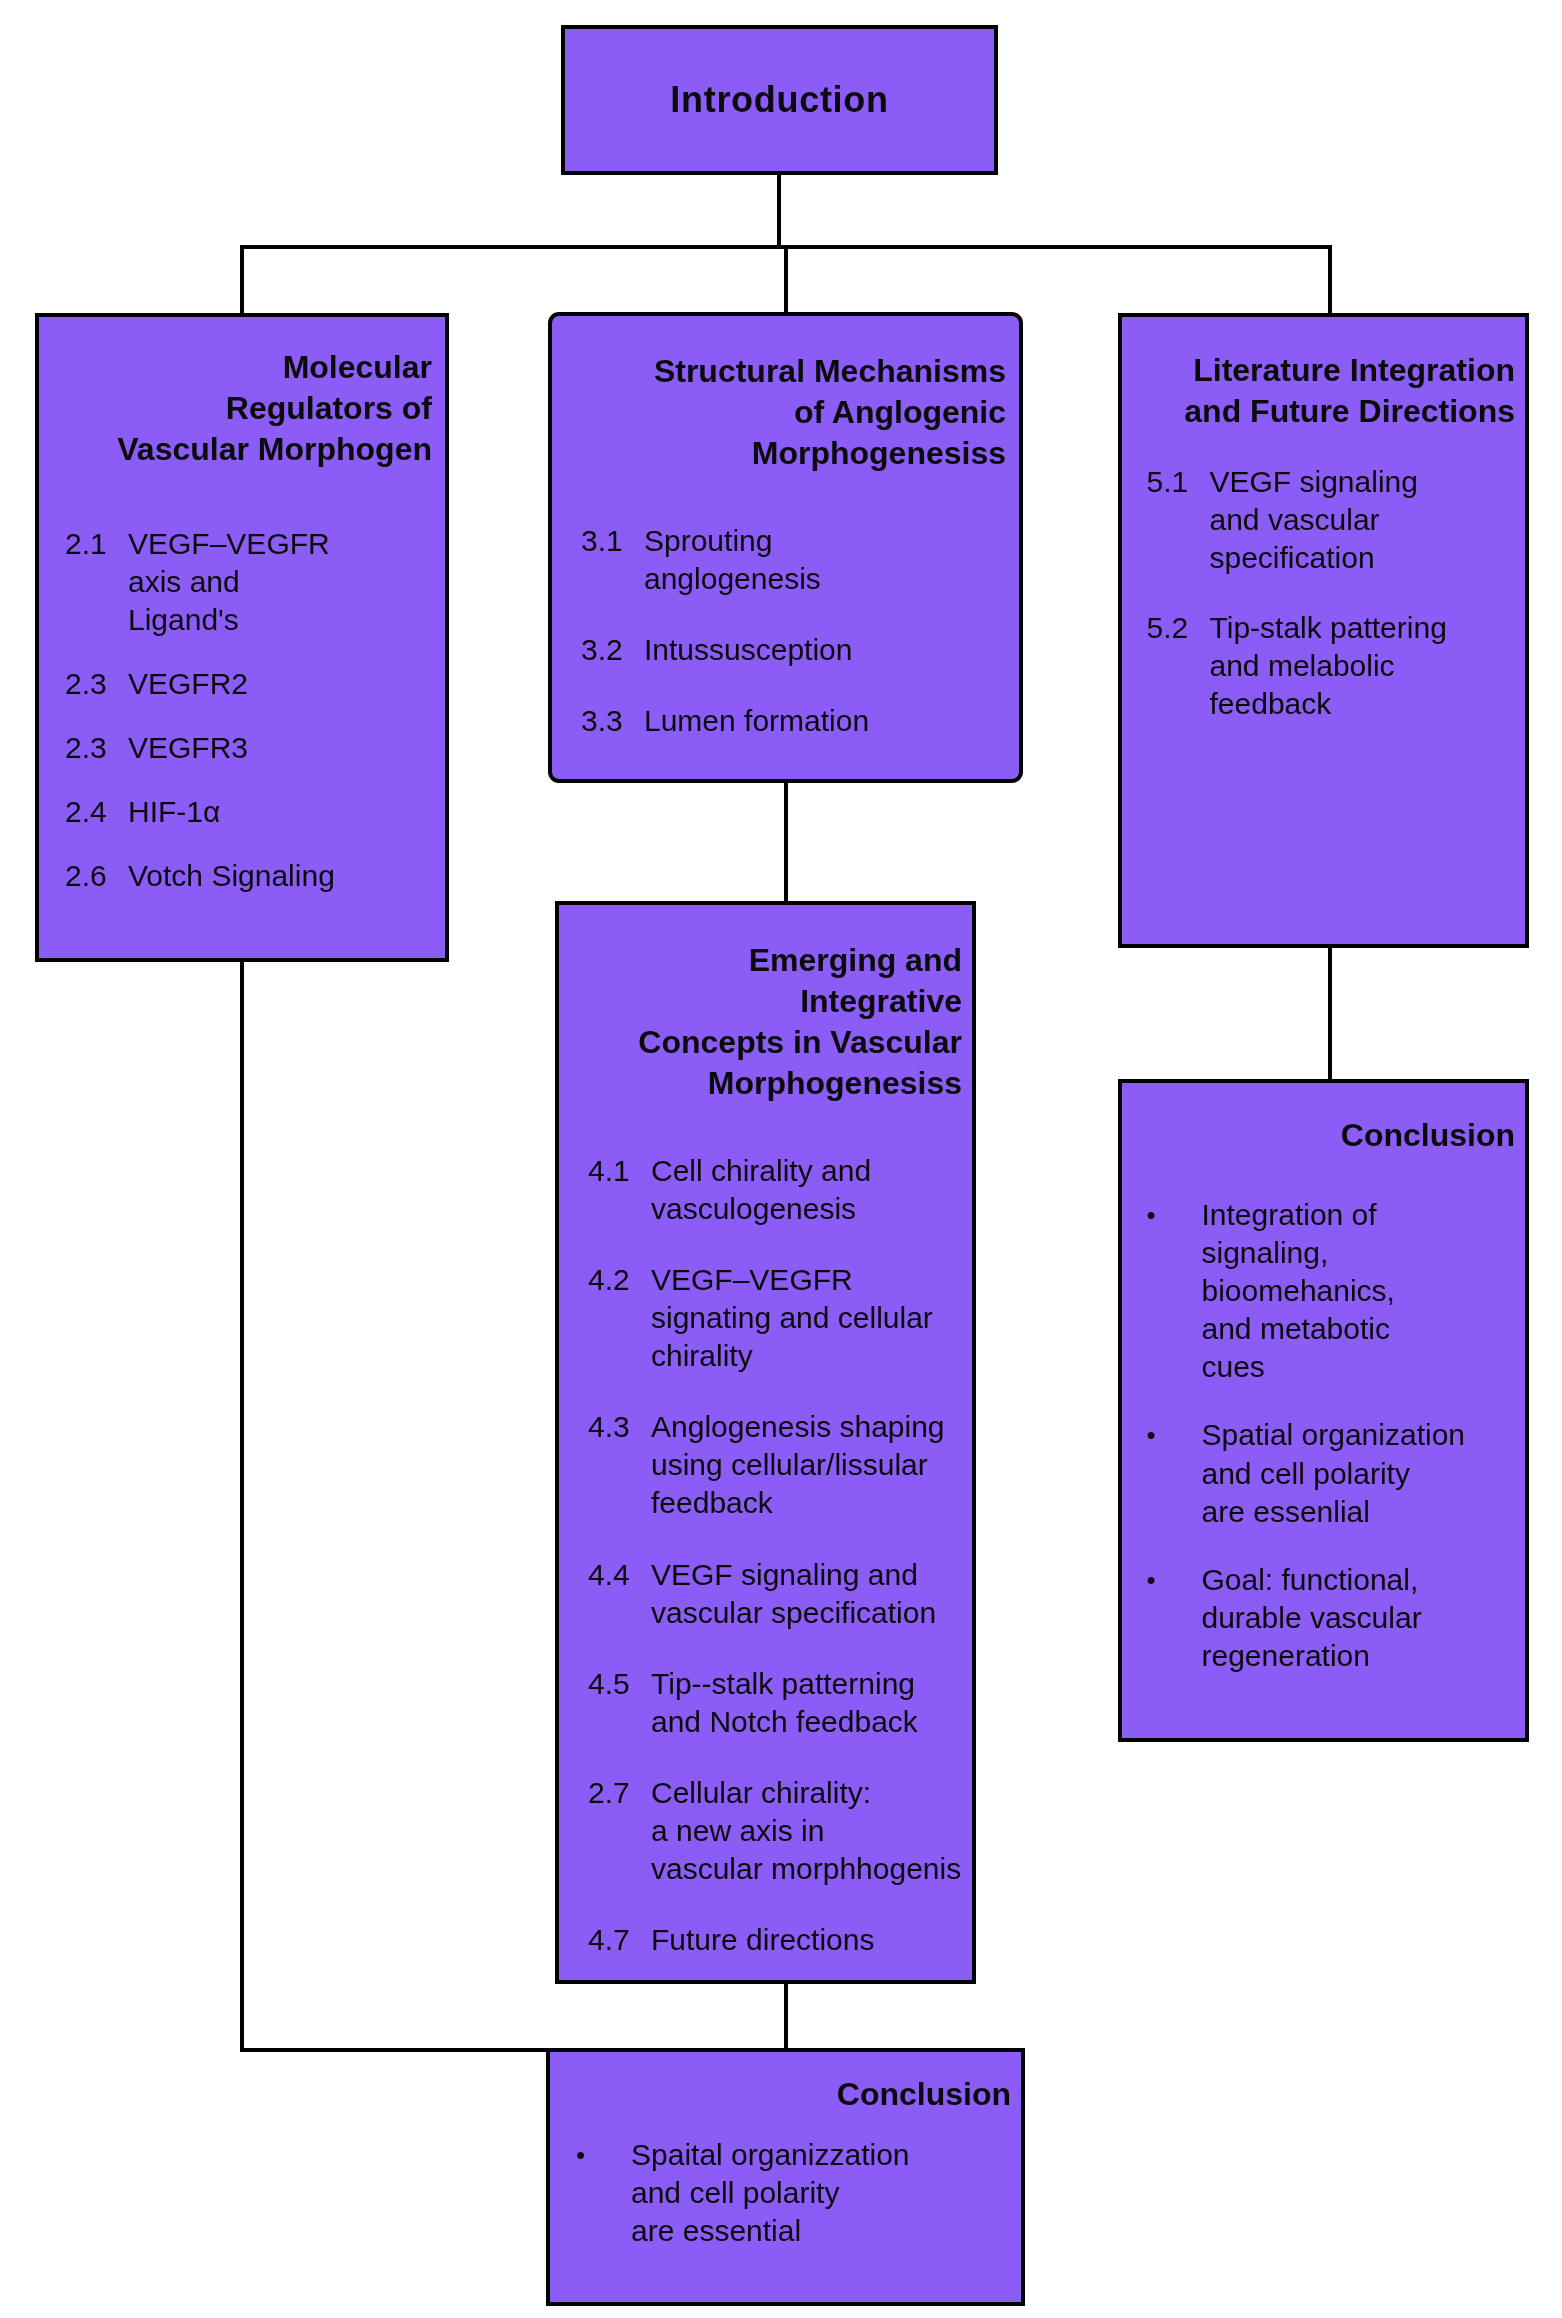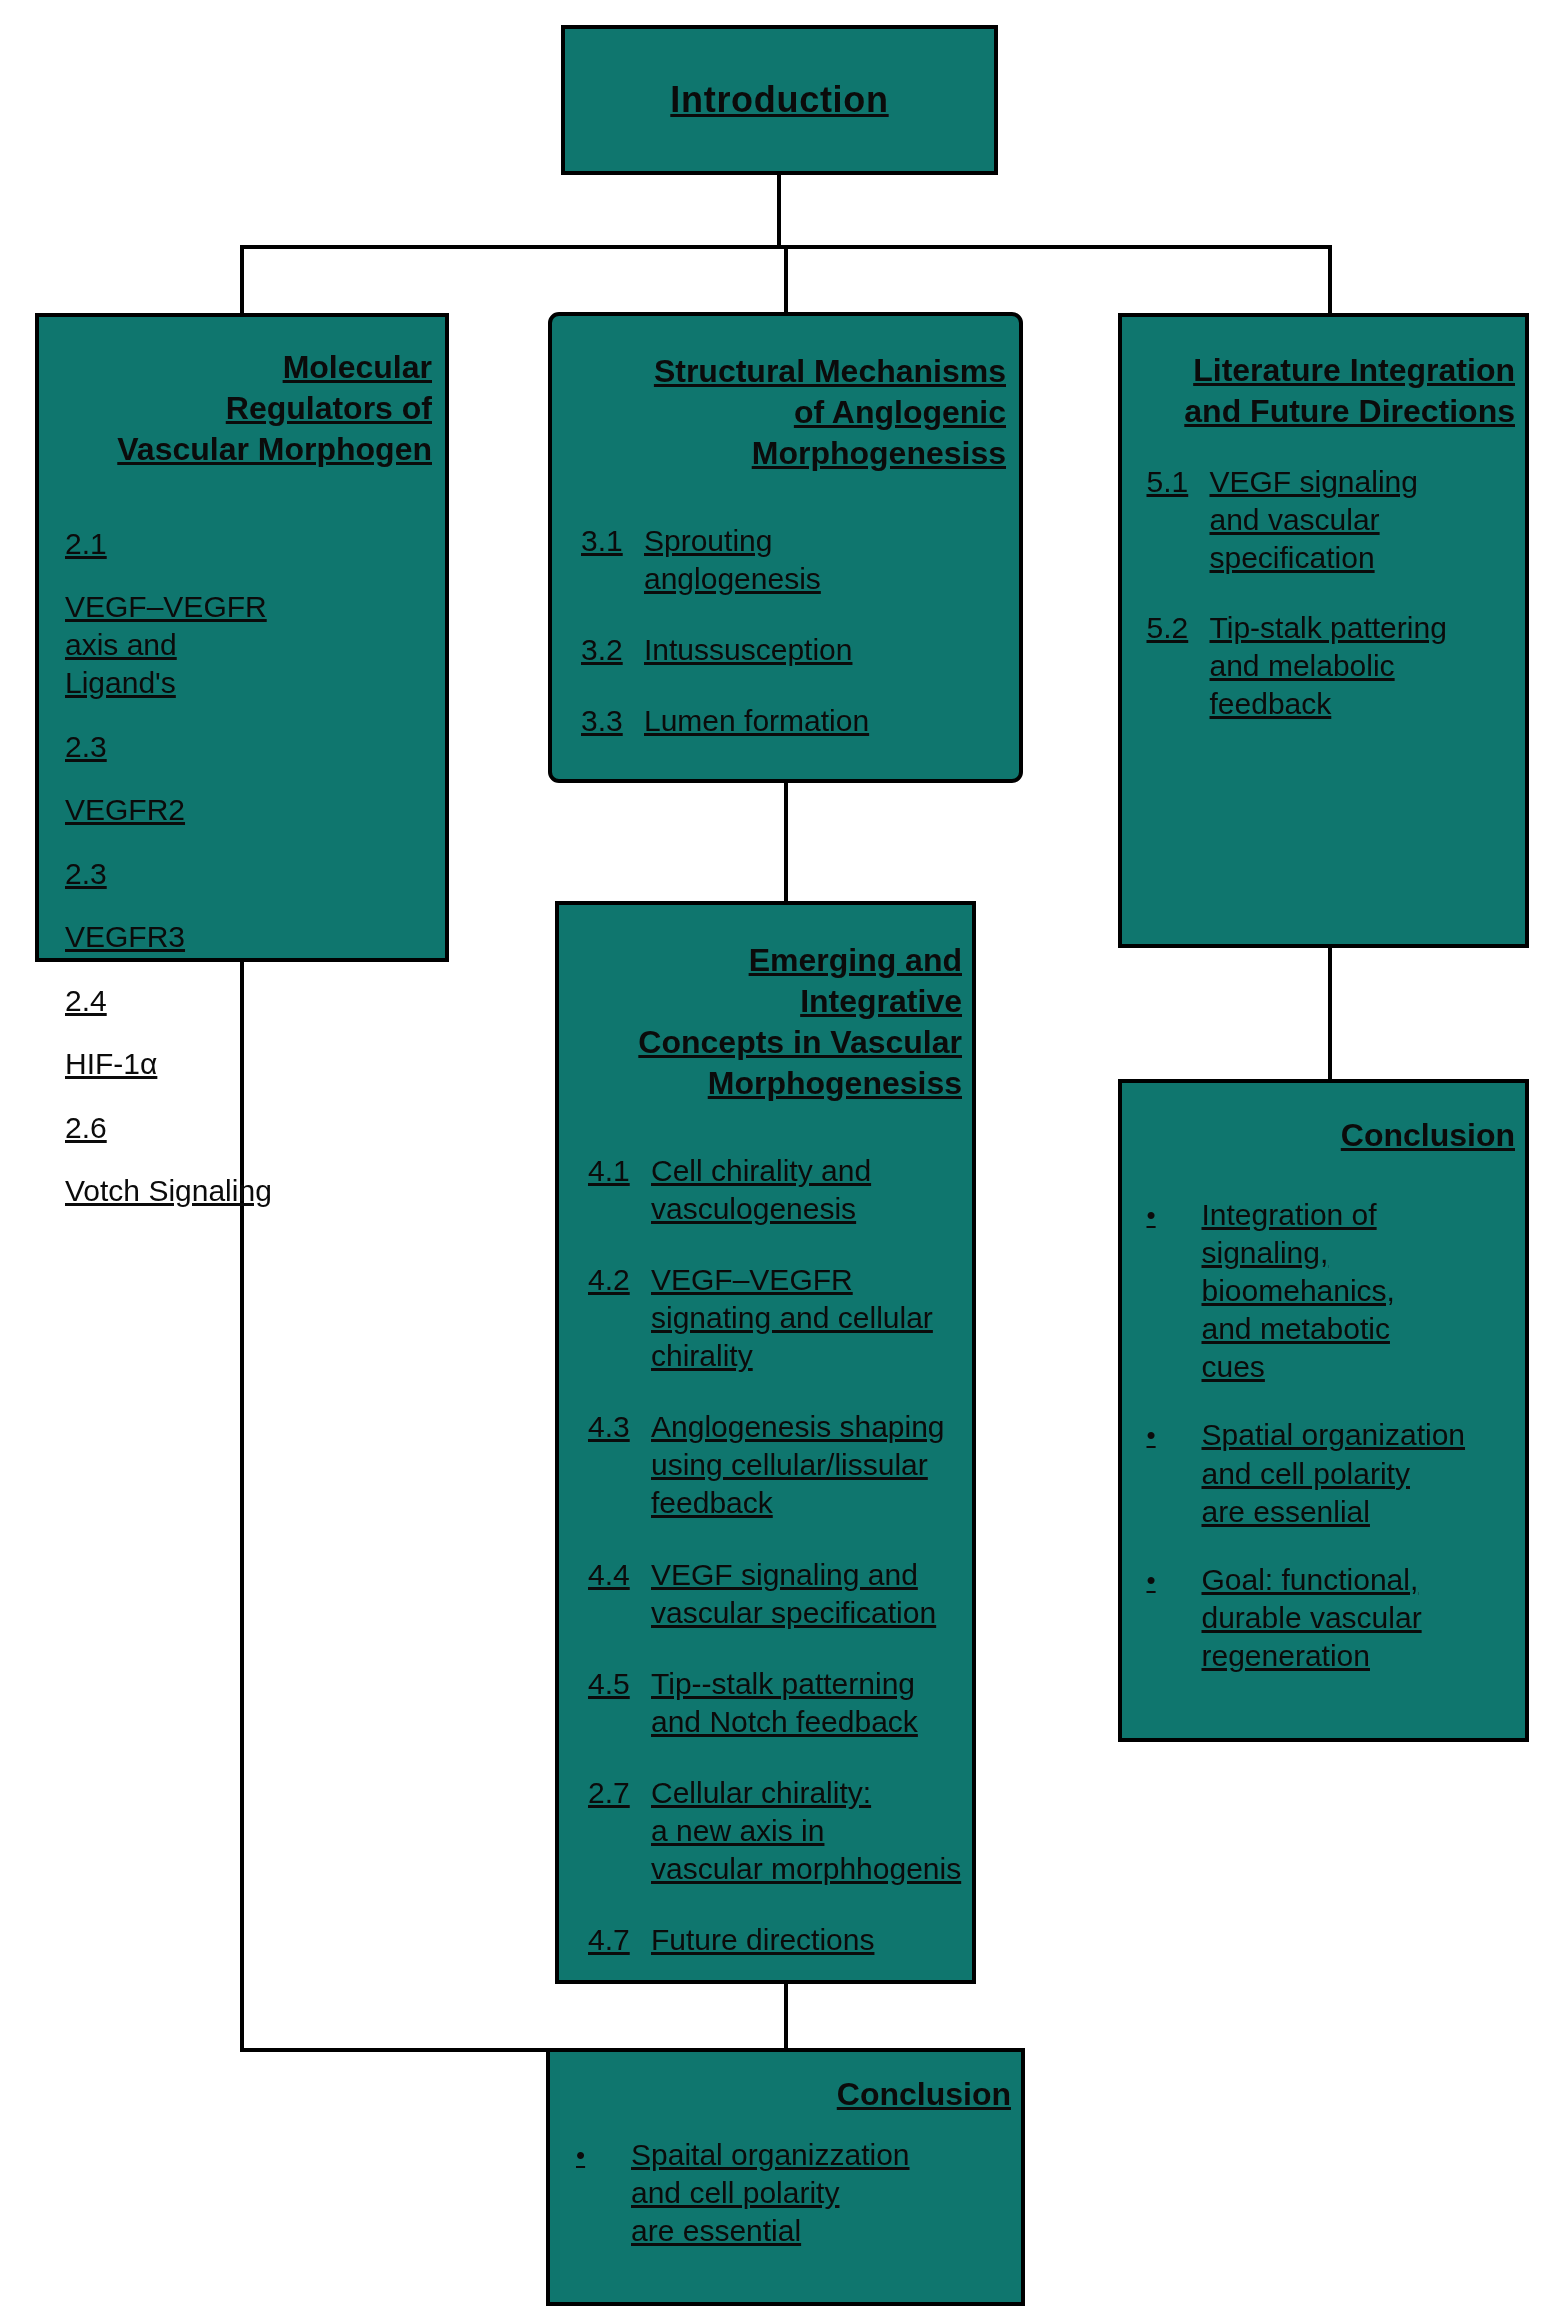--- a/index.html
+++ b/index.html
@@ -7,23 +7,22 @@
     position:relative;
     width:1562px;height:2319px;
     background:#ffffff;
     font-family:"Liberation Sans", sans-serif;
     color:#0b0b0b;
     overflow:hidden;
   }
   .box{
     position:absolute;
     border:4.3px solid #000;
-    background:#0f766e;
+    background:#8b5cf6;
     box-sizing:border-box;
-    text-decoration:underline;
   }
   .line{position:absolute;background:#000;}
   .box-title{
     font-weight:bold;
     text-align:right;
     font-size:32px;
     line-height:1.28;
   }
   .box-title .tl{display:block;}
   .intro-label{
@@ -38,21 +37,21 @@
   .item .txt{flex:1 1 auto;}
   .item .txt .ln{display:block;}
   .bullet-item{display:flex;align-items:flex-start;}
   .bullet-item .marker{flex:0 0 55px;font-size:26px;padding-top:2.9px;}
   .bullet-item .txt{flex:1 1 auto;}
   .bullet-item .txt .ln{display:block;}
 
   
   #left-box{padding:30px 13px 0 26px;}
   #left-box .items{margin-top:55px;}
-  #left-box .item{margin-bottom:26px;flex-direction:column;}
+  #left-box .item{margin-bottom:26px;}
 
   #mid-box-1{padding:35px 13px 0 29px;border-radius:11px;}
   #mid-box-1 .items{margin-top:48px;}
   #mid-box-1 .item{margin-bottom:33px;}
 
   #mid-box-2{padding:35px 10px 0 29px;}
   #mid-box-2 .items{margin-top:48px;}
   #mid-box-2 .item{margin-bottom:33px;}
 
   #right-box-1{padding:33px 10px 0 24.5px;}

